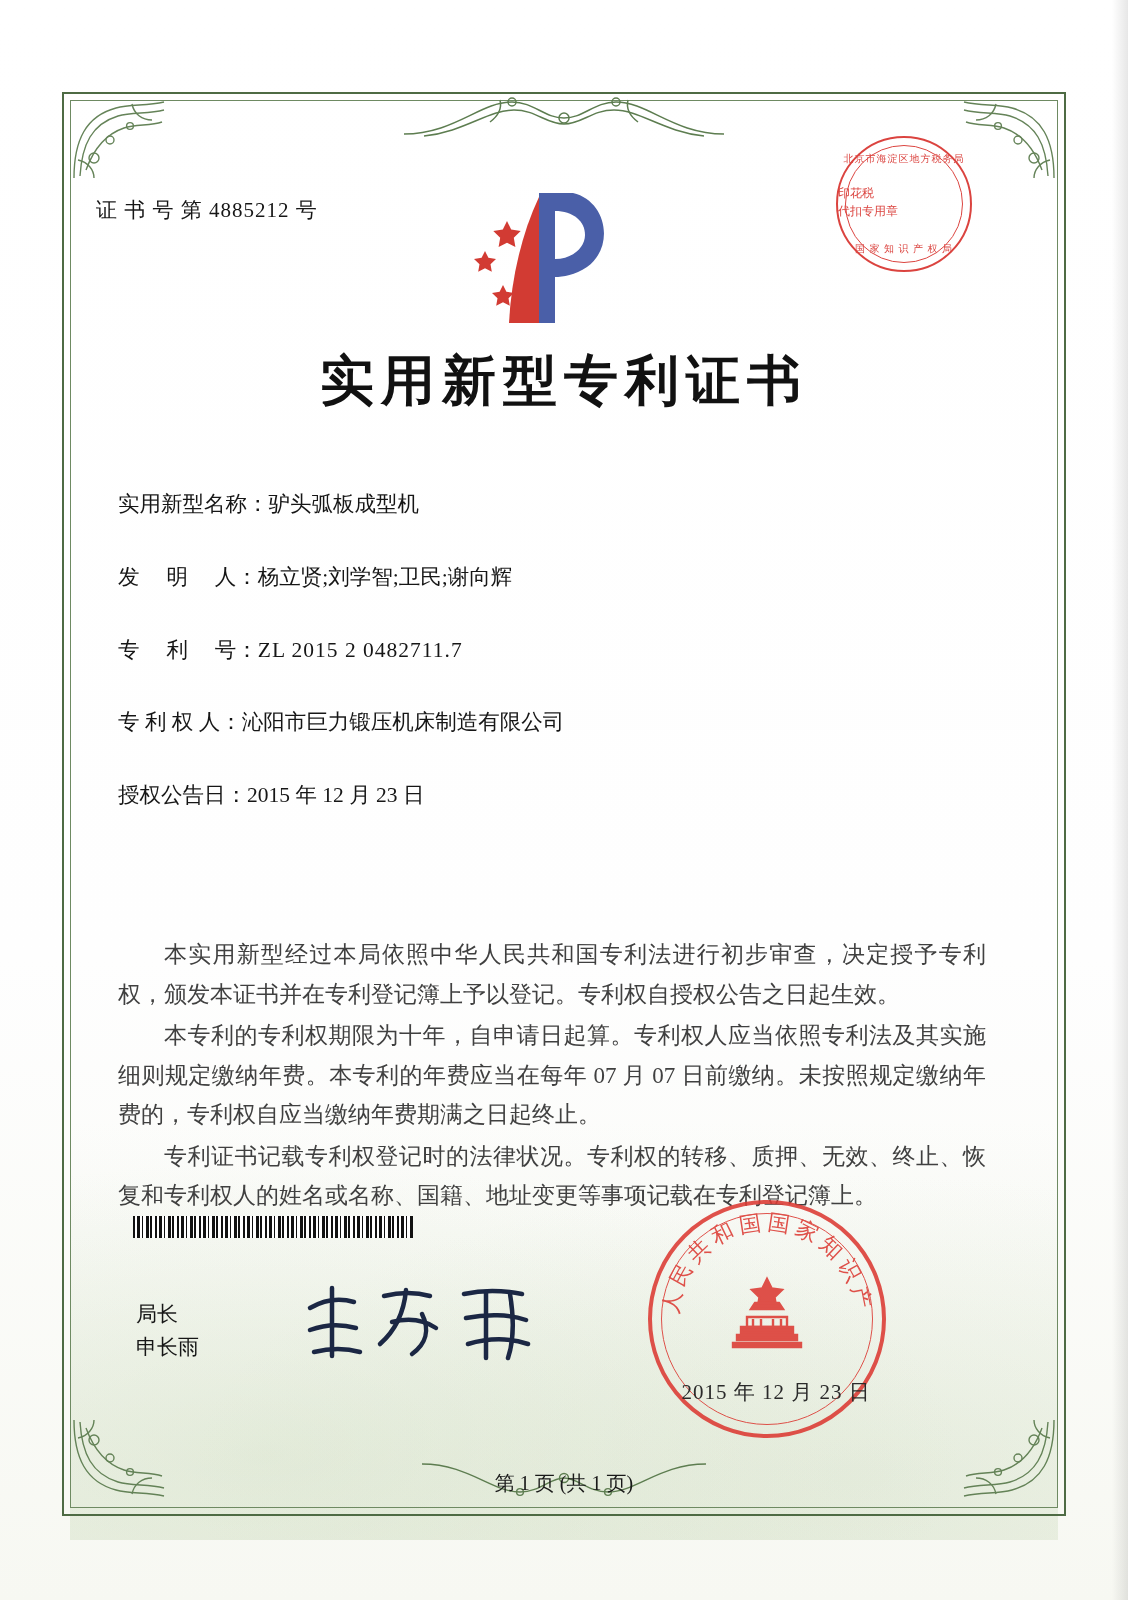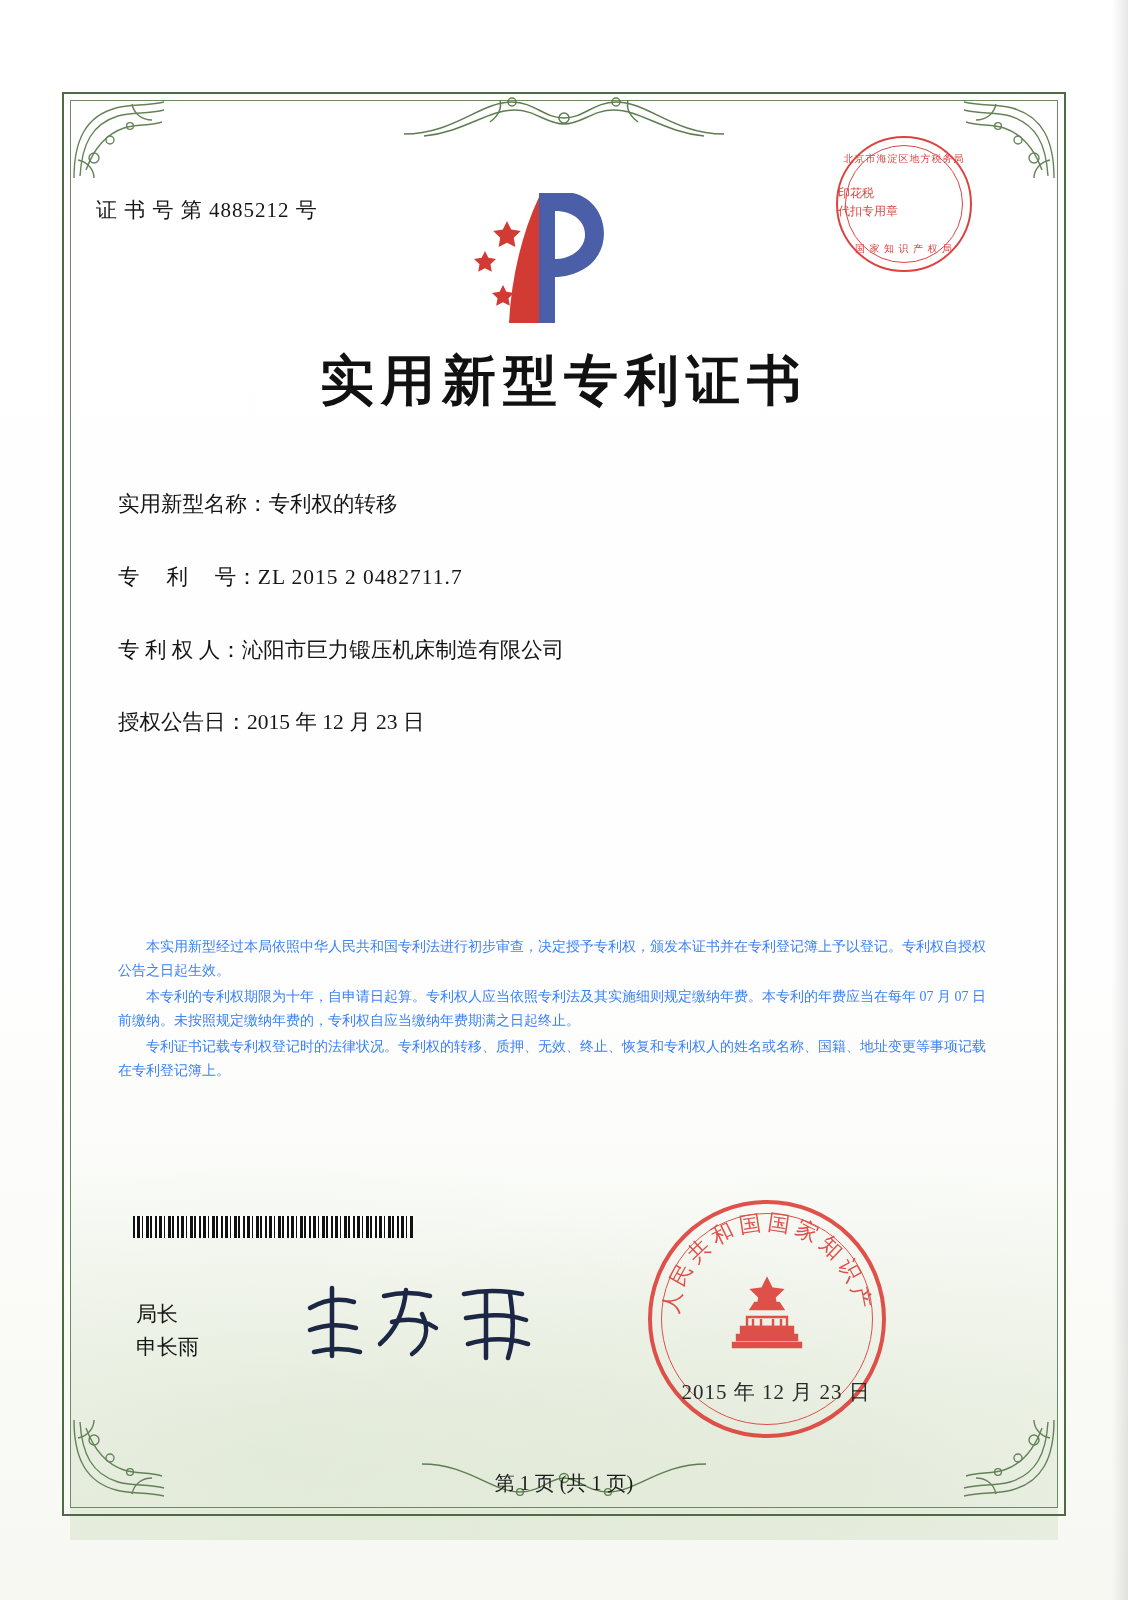--- a/index.html
+++ b/index.html
@@ -150,23 +150,23 @@
     font-family: "Liberation Serif", serif;
     letter-spacing: 1px;
   }
 
   
   .body-text {
     position: absolute;
     left: 118px;
     top: 935px;
     width: 868px;
-    font-size: 14px;
+    font-size: 23px;
     line-height: 1.72;
-    color: #3b82f6;
+    color: #404040;
     text-align: justify;
   }
   .body-text p {
     margin: 0 0 2px 0;
     text-indent: 2em;
   }
 
   
   .barcode {
     position: absolute;
@@ -393,21 +393,24 @@
         <path d="M30 66 l3.4 6.8 7.6 1.1 -5.5 5.3 1.3 7.5 -6.8 -3.5 -6.8 3.5 1.3 -7.5 -5.5 -5.3 7.6 -1.1 Z"></path>
         <path d="M48 100 l3.4 6.8 7.6 1.1 -5.5 5.3 1.3 7.5 -6.8 -3.5 -6.8 3.5 1.3 -7.5 -5.5 -5.3 7.6 -1.1 Z"></path>
       </g>
     </svg>
   </div>
 
   <div class="cert-title">实用新型专利证书</div>
 
   <div class="fields">
     <div class="field-row">
-      <span class="field-label">实用新型名称：</span><span class="field-value">专利权的转移</span>
+      <span class="field-label">实用新型名称：</span><span class="field-value">驴头弧板成型机</span>
+    </div>
+    <div class="field-row">
+      <span class="field-label">发　 明　 人：</span><span class="field-value">杨立贤;刘学智;卫民;谢向辉</span>
     </div>
     <div class="field-row">
       <span class="field-label">专　 利　 号：</span><span class="field-value mono">ZL 2015 2 0482711.7</span>
     </div>
     <div class="field-row">
       <span class="field-label">专 利 权 人：</span><span class="field-value">沁阳市巨力锻压机床制造有限公司</span>
     </div>
     <div class="field-row">
       <span class="field-label">授权公告日：</span><span class="field-value">2015 年 12 月 23 日</span>
     </div>

